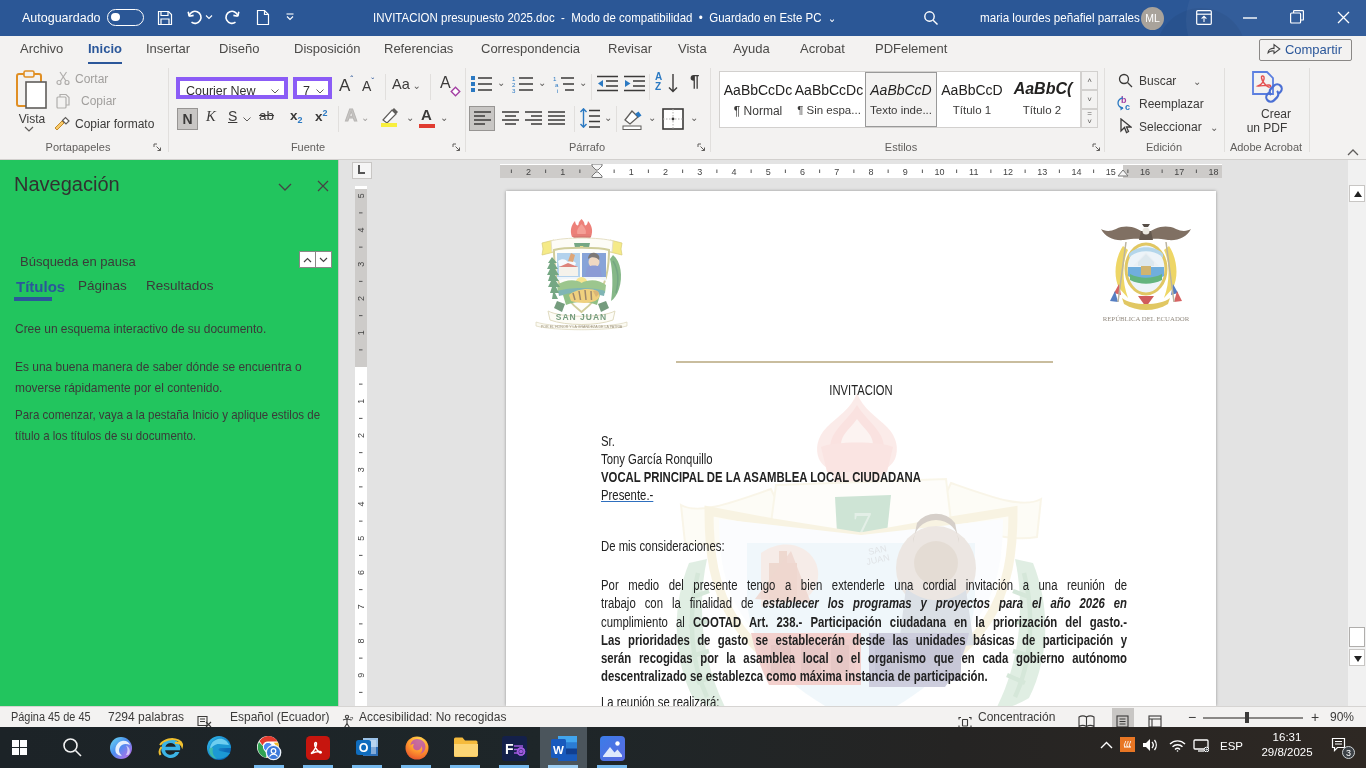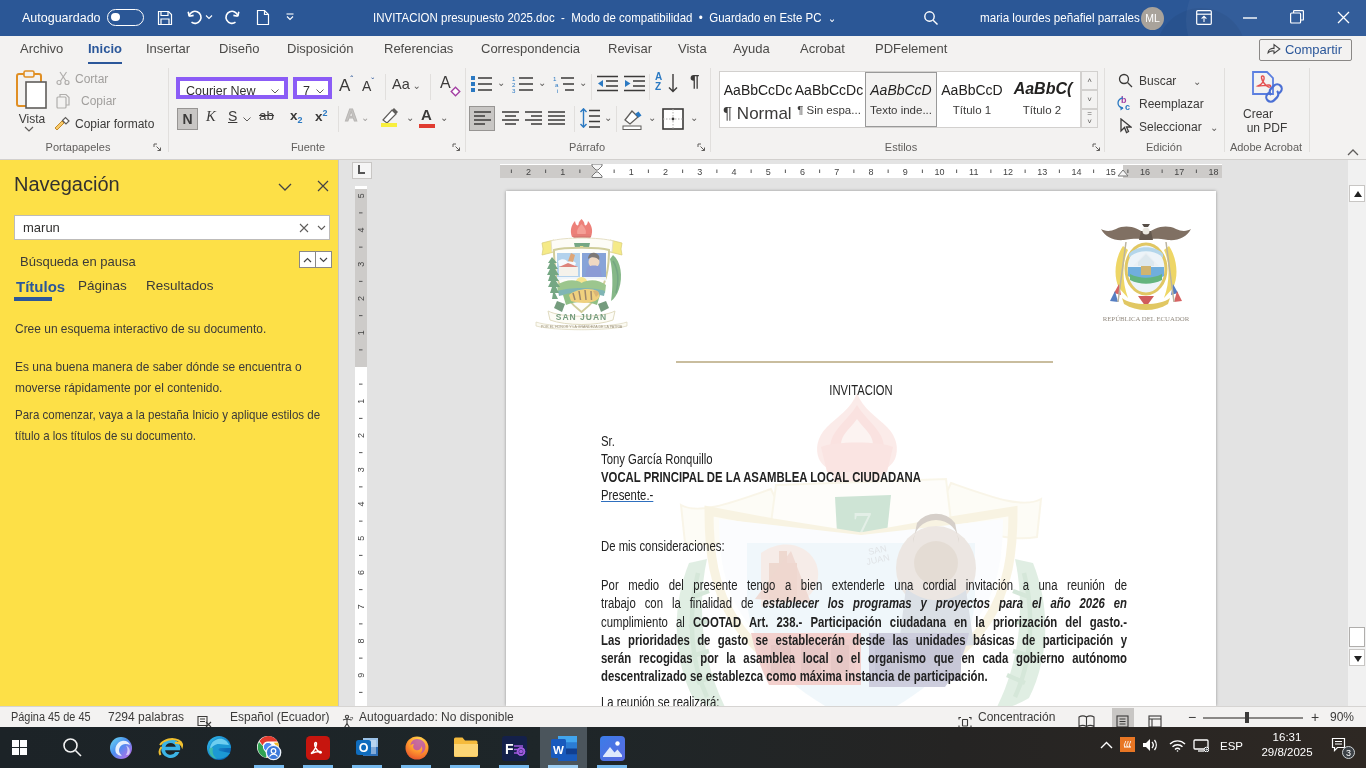--- a/index.html
+++ b/index.html
@@ -31,21 +31,21 @@
 .gdiv { position:absolute; top:4px; width:1px; height:84px; background:#e1dfdd; }
 .glabel { position:absolute; top:77px; font-size:11px; color:#605e5c; text-align:center; transform:translateX(-50%); }
 .glaunch { position:absolute; top:79px; width:10px; height:10px; }
 .rbtxt { position:absolute; font-size:12px; color:#3b3a39; }
 .gray { color:#a19f9d; }
 .combo { position:absolute; background:#fff; border:4px solid #8b5cf6; font-size:12.5px; color:#323130; }
 .selbox { background:#c8c6c4; border:1px solid #979593; }
 
 
 #main { position:absolute; left:0; top:160px; width:1366px; height:546px; background:#e3e3e3; }
-#navpane { position:absolute; left:0; top:0; width:339px; height:546px; background:#fde047; border-right:1px solid #c8c6c4; }
+#navpane { position:absolute; left:0; top:0; width:339px; height:546px; background:#22c55e; border-right:1px solid #c8c6c4; }
 #vscroll { position:absolute; left:1348px; top:0; width:18px; height:546px; background:#f1f1f1; }
 #docarea { position:absolute; left:340px; top:0; width:1008px; height:546px; background:#e3e3e3; overflow:hidden; }
 
 
 #page { position:absolute; left:166px; top:31px; width:710px; height:515px; background:#fff; box-shadow:0 0 3px rgba(0,0,0,0.35); overflow:hidden; }
 
 
 #hruler { position:absolute; left:160px; top:4px; width:722px; height:13px; background:#fff; }
 #lbox { position:absolute; left:12px; top:2px; width:20px; height:17px; background:#f5f5f5; border:1px solid #c8c6c4; }
 #vruler { position:absolute; left:15px; top:26px; width:12px; height:520px; background:#fff; }
@@ -112,21 +112,21 @@
       </svg>
     <svg class="tbicon" style="left:1337px;top:11px" width="13" height="13" viewBox="0 0 13 13" stroke="#fff" stroke-width="1.3">
         <path d="M1 1 L12 12 M12 1 L1 12"></path>
       </svg>
   </div>
   <div id="tabrow">
     <div class="rtab" style="left:20px">Archivo</div>
     <div class="rtab active" style="left:88px">Inicio</div>
     <div class="rtab" style="left:146px">Insertar</div>
     <div class="rtab" style="left:219px">Diseño</div>
-    <div class="rtab" style="left:287px">Disposición</div>
+    <div class="rtab" style="left:294px">Disposición</div>
     <div class="rtab" style="left:384px">Referencias</div>
     <div class="rtab" style="left:481px">Correspondencia</div>
     <div class="rtab" style="left:608px">Revisar</div>
     <div class="rtab" style="left:678px">Vista</div>
     <div class="rtab" style="left:733px">Ayuda</div>
     <div class="rtab" style="left:800px">Acrobat</div>
     <div class="rtab" style="left:875px">PDFelement</div>
     <div id="sharebtn"><svg width="14" height="13" viewBox="0 0 14 13" fill="none" stroke="#444" stroke-width="1.1" style="vertical-align:-2px;margin-right:4px">
           <path d="M7 5.5 a5 4.6 0 0 0 -6 4.4 a6.5 6.5 0 0 1 6 -1.9 v2.5 L12.8 6 L7 1.5 z"></path>
         </svg>Compartir</div>
@@ -297,21 +297,21 @@
       </svg>
     <div class="abs" style="left:690px;top:48px;font-size:10px;color:#5f5d5b">⌄</div>
     <div class="glabel" style="left:587px">Párrafo</div>
     <svg class="glaunch" style="left:697px" viewBox="0 0 10 10" fill="none" stroke="#605e5c" stroke-width="1">
         <path d="M1 1 h3 M1 1 v3 M3.5 3.5 L7.5 7.5 M7.5 4.5 v3 h-3"></path>
       </svg>
     <div class="gdiv" style="left:710px"></div>
 
     <div class="abs" style="left:719px;top:7px;width:362px;height:57px;background:#fff;border:1px solid #d2d0ce"></div>
     <div class="abs" style="left:723px;top:18px;width:70px;text-align:center;font-size:14px;color:#232221">AaBbCcDc</div>
-    <div class="abs" style="left:723px;top:40px;width:70px;text-align:left;font-size:17px;color:#3b3a39">¶ Normal</div>
+    <div class="abs" style="left:723px;top:40px;width:70px;text-align:center;font-size:12px;color:#3b3a39">¶ Normal</div>
     <div class="abs" style="left:794px;top:18px;width:70px;text-align:center;font-size:14px;color:#232221">AaBbCcDc</div>
     <div class="abs" style="left:794px;top:40px;width:70px;text-align:center;font-size:11.5px;color:#3b3a39">¶ Sin espa...</div>
     <div class="abs" style="left:865px;top:8px;width:72px;height:55px;background:#f3f2f1;border:1px solid #999"></div>
     <div class="abs" style="left:866px;top:18px;width:70px;text-align:center;font-size:14px;font-style:italic;color:#232221">AaBbCcD</div>
     <div class="abs" style="left:866px;top:40px;width:70px;text-align:center;font-size:11.5px;color:#3b3a39">Texto inde...</div>
     <div class="abs" style="left:937px;top:18px;width:70px;text-align:center;font-size:14px;color:#232221">AaBbCcD</div>
     <div class="abs" style="left:937px;top:40px;width:70px;text-align:center;font-size:11.5px;color:#3b3a39">Título 1</div>
     <div class="abs" style="left:1007px;top:16px;width:72px;text-align:center;font-size:16px;font-weight:bold;font-style:italic;color:#232221">AaBbC(</div>
     <div class="abs" style="left:1007px;top:40px;width:70px;text-align:center;font-size:11.5px;color:#3b3a39">Título 2</div>
     <div class="abs" style="left:1081px;top:7px;width:17px;height:19px;border:1px solid #d2d0ce;background:#f3f2f1;text-align:center;font-size:8px;color:#5f5d5b;line-height:17px">˄</div>
@@ -345,46 +345,37 @@
     <div class="gdiv" style="left:1224px"></div>
 
     <svg class="abs" style="left:1251px;top:6px" width="34" height="36" viewBox="0 0 34 36" fill="none" stroke="#4a6fd4" stroke-width="1.8">
         <path d="M2 2 h14 l6 6 v16 h-20 z" stroke="#5b7fe0"></path>
         <path d="M7 16 c4 -1.5 7 -6 6 -9 c-0.8 -2 -3 -1 -2.5 1 c0.6 3 4 8 7 9 c2.5 0.8 3 -1.8 0.5 -2 c-3.5 -0.2 -9 1.5 -11 1 z" stroke="#e44f4f" stroke-width="1.4"></path>
         <g stroke="#4a6fd4" stroke-width="2.2">
           <path d="M20 25 a4.5 4.5 0 0 1 0 -6.4 l3 -3 a4.5 4.5 0 0 1 6.4 6.4 l-1.5 1.5"></path>
           <path d="M26 21 a4.5 4.5 0 0 1 0 6.4 l-3 3 a4.5 4.5 0 0 1 -6.4 -6.4 l1.5 -1.5"></path>
         </g>
       </svg>
-    <div class="rbtxt" style="left:1243px;top:43px;width:48px;text-align:left">Crear</div>
+    <div class="rbtxt" style="left:1243px;top:43px;width:48px;text-align:right">Crear</div>
     <div class="rbtxt" style="left:1243px;top:57px;width:48px;text-align:center">un PDF</div>
     <div class="glabel" style="left:1266px">Adobe Acrobat</div>
     <div class="gdiv" style="left:1309px"></div>
     <svg class="abs" style="left:1347px;top:85px" width="12" height="7" viewBox="0 0 12 7" fill="none" stroke="#5f5d5b" stroke-width="1.3">
         <path d="M1 6 L6 1 L11 6"></path>
       </svg>
   </div>
   <div id="main">
     <div id="navpane">
       <div class="abs" style="left:14px;top:13px;font-size:20px;color:#323130">Navegación</div>
       <svg class="abs" style="left:278px;top:23px" width="14" height="8" viewBox="0 0 14 8" fill="none" stroke="#444" stroke-width="1.3">
           <path d="M1 1 L7 7 L13 1"></path>
         </svg>
       <svg class="abs" style="left:317px;top:20px" width="12" height="12" viewBox="0 0 12 12" stroke="#444" stroke-width="1.2">
           <path d="M1 1 L11 11 M11 1 L1 11"></path>
         </svg>
-      <div class="abs" style="left:14px;top:55px;width:316px;height:25px;background:#fff;border:1px solid #bdbbb9">
-        <div class="abs" style="left:8px;top:4px;font-size:13px;color:#323130">marun</div>
-        <svg class="abs" style="left:284px;top:7px" width="10" height="10" viewBox="0 0 10 10" stroke="#5f5d5b" stroke-width="1.1">
-            <path d="M1 1 L9 9 M9 1 L1 9"></path>
-          </svg>
-        <svg class="abs" style="left:302px;top:9px" width="9" height="6" viewBox="0 0 9 6" fill="none" stroke="#5f5d5b" stroke-width="1.1">
-            <path d="M1 1 L4.5 4.5 L8 1"></path>
-          </svg>
-      </div>
       <div class="abs" style="left:20px;top:94px;font-size:13px;color:#3b3a39">Búsqueda en pausa</div>
       <div class="abs" style="left:299px;top:91px;width:17px;height:17px;background:#fff;border:1px solid #8a8886">
           <svg style="position:absolute;left:3px;top:5px" width="9" height="6" viewBox="0 0 9 6" fill="none" stroke="#444" stroke-width="1.2">
             <path d="M1 5 L4.5 1.5 L8 5"></path>
           </svg>
         </div>
       <div class="abs" style="left:315px;top:91px;width:17px;height:17px;background:#fff;border:1px solid #8a8886">
           <svg style="position:absolute;left:3px;top:5px" width="9" height="6" viewBox="0 0 9 6" fill="none" stroke="#444" stroke-width="1.2">
             <path d="M1 1 L4.5 4.5 L8 1"></path>
           </svg>
@@ -644,21 +635,21 @@
     <svg class="sbitem" style="left:197px;top:4px" width="15" height="13" viewBox="0 0 15 13" fill="none" stroke="#3b3a39" stroke-width="1.1">
         <path d="M1 1.5 h9 v9 h-9 z M3 4 h5 M3 6.5 h5"></path>
         <path d="M9 7 l5 5 M14 7 l-5 5"></path>
       </svg>
     <div class="sbitem" style="left:230px">Español (Ecuador)</div>
     <svg class="sbitem" style="left:341px;top:4px" width="14" height="14" viewBox="0 0 14 14" fill="none" stroke="#3b3a39" stroke-width="1.1">
         <circle cx="6" cy="2.3" r="1.6"></circle>
         <path d="M2 5.5 C4 4.5 8 4.5 10 5.5 M6 5 V9 M6 9 L3.5 13 M6 9 L8.5 13"></path>
         <text x="9" y="6" font-size="6" fill="#3b3a39" stroke="none">?</text>
       </svg>
-    <div class="sbitem" style="left:359px">Autoguardado: No disponible</div>
+    <div class="sbitem" style="left:359px">Accesibilidad: No recogidas</div>
     <svg class="sbitem" style="left:958px;top:5px" width="14" height="12" viewBox="0 0 14 12" fill="none" stroke="#3b3a39" stroke-width="1.1">
         <path d="M1 3 V1 h2 M11 1 h2 v2 M13 9 v2 h-2 M3 11 H1 V9"></path>
         <rect x="4.5" y="3" width="5" height="6.5" rx="0.5" stroke-width="1.1"></rect>
       </svg>
     <div class="sbitem" style="left:978px">Concentración</div>
     <svg class="sbitem" style="left:1078px;top:4px" width="17" height="13" viewBox="0 0 17 13" fill="none" stroke="#3b3a39" stroke-width="1.1">
         <path d="M8.5 2 C6.5 0.8 3 0.8 1 2 V11.5 C3 10.3 6.5 10.3 8.5 11.5 C10.5 10.3 14 10.3 16 11.5 V2 C14 0.8 10.5 0.8 8.5 2 z M8.5 2 V11.5"></path>
       </svg>
     <div class="sbitem" style="left:1112px;top:1px;width:22px;height:19px;background:#c8c6c4"></div>
     <svg class="sbitem" style="left:1116px;top:4px" width="13" height="13" viewBox="0 0 13 13" fill="none" stroke="#3b3a39" stroke-width="1.1">

